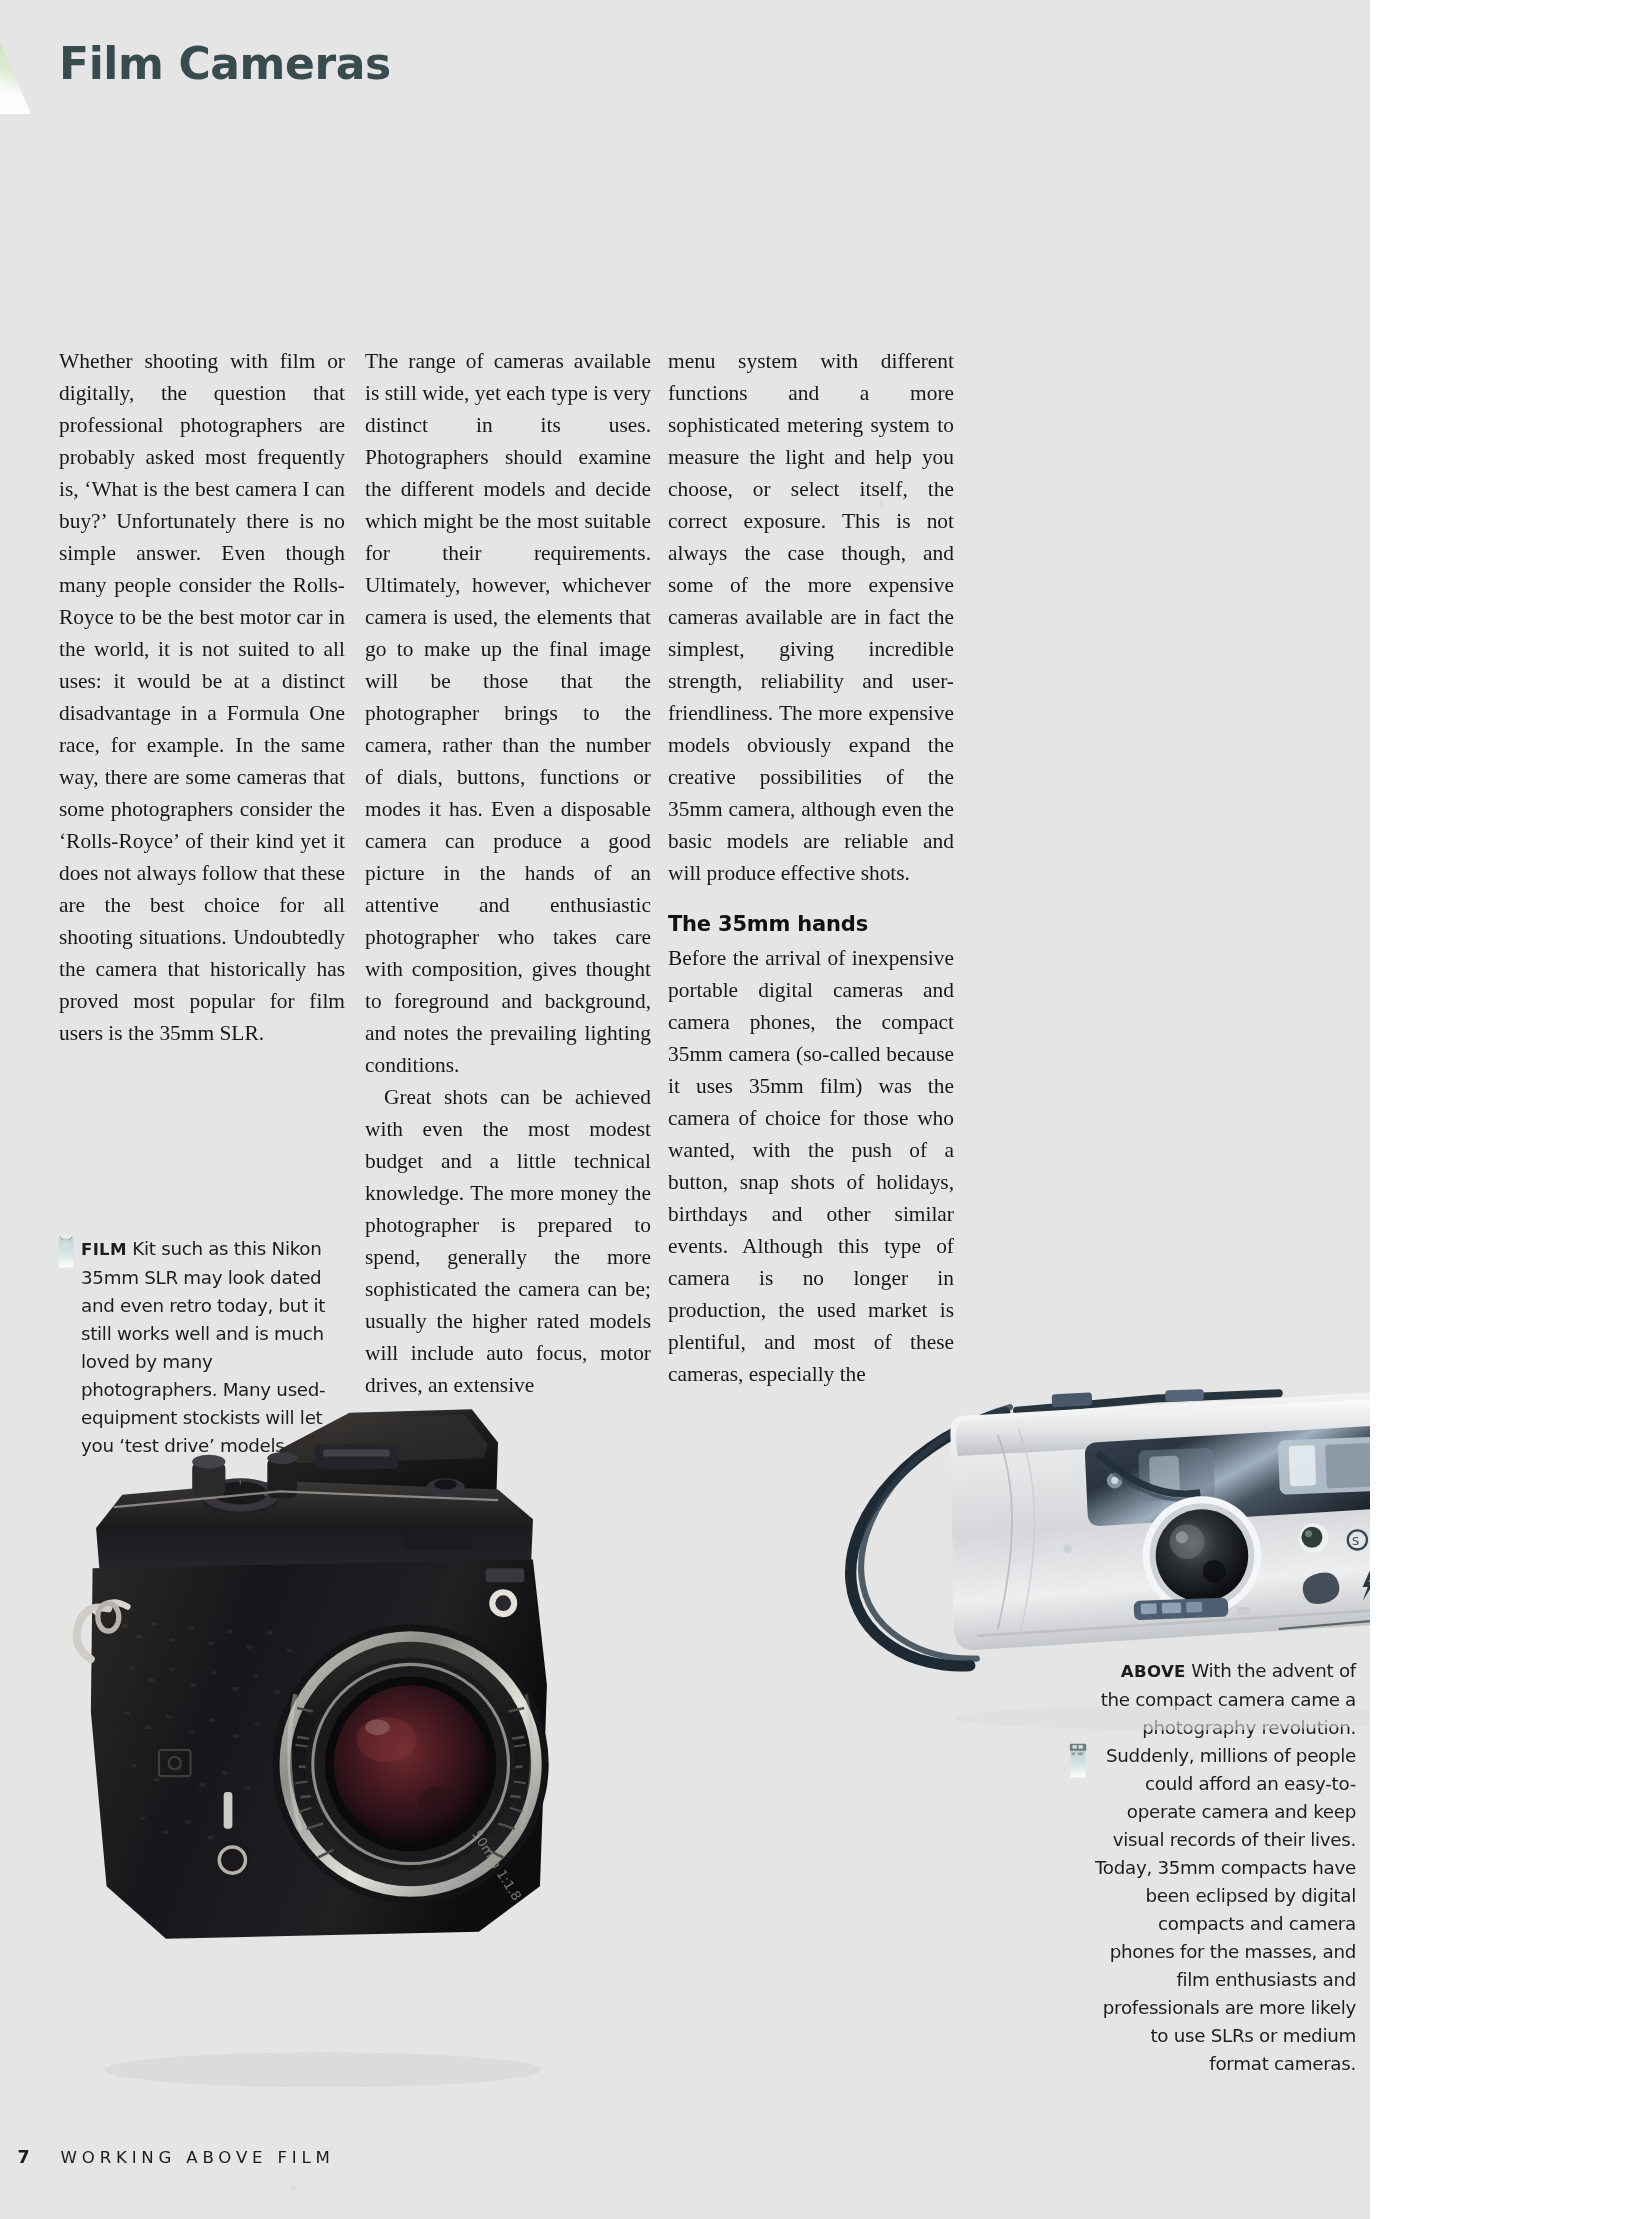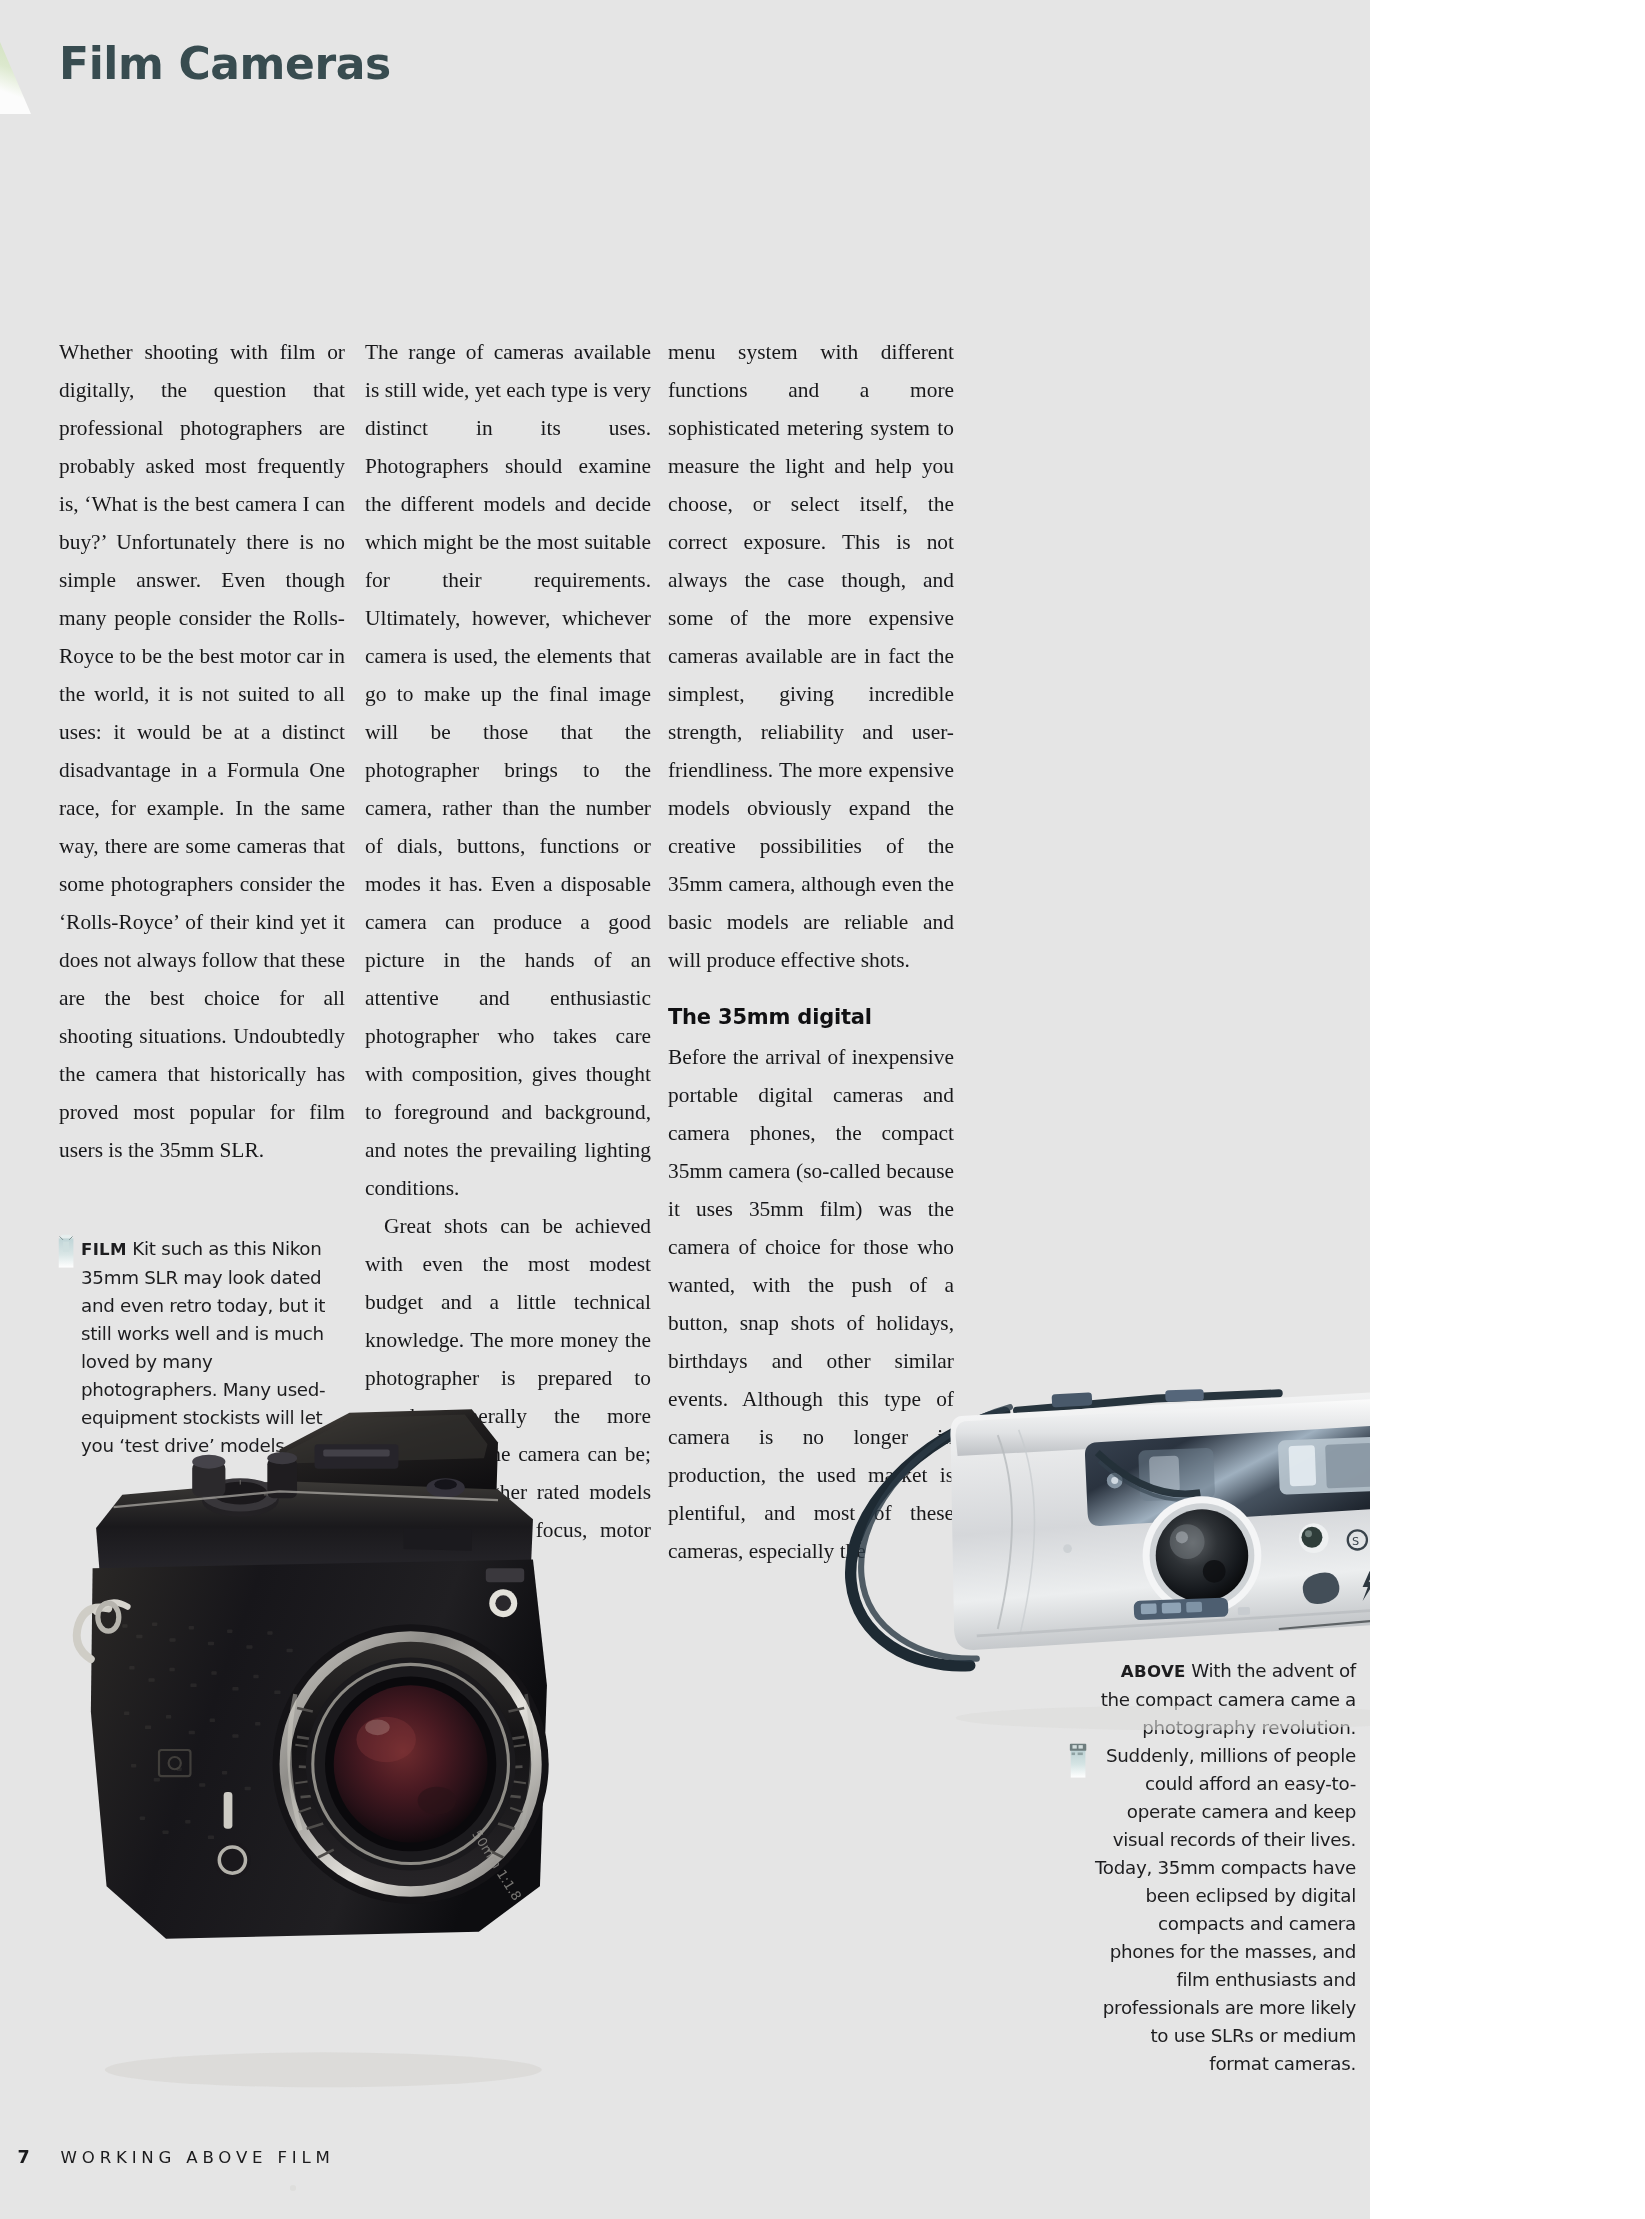--- a/index.html
+++ b/index.html
@@ -34,25 +34,25 @@
     font-family: "DejaVu Sans", sans-serif;
     font-weight: bold;
     font-size: 44px;
     letter-spacing: -0.4px;
     color: #384c50;
   }
 
   
   .col {
     position: absolute;
-    top: 333px;
+    top: 345px;
     width: 286px;
     font-family: "Liberation Serif", serif;
     font-size: 21.4px;
-    line-height: 38px;
+    line-height: 32px;
     color: #18181a;
     text-align: justify;
     -webkit-hyphens: none;
     hyphens: none;
   }
   .col p {
     margin: 0;
   }
   .col p.indent {
     text-indent: 19px;
@@ -166,21 +166,21 @@
     <p>Whether shooting with film or digitally, the question that professional photographers are probably asked most frequently is, ‘What is the best camera I can buy?’ Unfortunately there is no simple answer. Even though many people consider the Rolls-Royce to be the best motor car in the world, it is not suited to all uses: it would be at a distinct disadvantage in a Formula One race, for example. In the same way, there are some cameras that some photographers consider the ‘Rolls-Royce’ of their kind yet it does not always follow that these are the best choice for all shooting situations. Undoubtedly the camera that historically has proved most popular for film users is the 35mm SLR.</p>
   </div>
 
   <div class="col" id="col2">
     <p>The range of cameras available is still wide, yet each type is very distinct in its uses. Photographers should examine the different models and decide which might be the most suitable for their requirements. Ultimately, however, whichever camera is used, the elements that go to make up the final image will be those that the photographer brings to the camera, rather than the number of dials, buttons, functions or modes it has. Even a disposable camera can produce a good picture in the hands of an attentive and enthusiastic photographer who takes care with composition, gives thought to foreground and background, and notes the prevailing lighting conditions.</p>
     <p class="indent">Great shots can be achieved with even the most modest budget and a little technical knowledge. The more money the photographer is prepared to spend, generally the more sophisticated the camera can be; usually the higher rated models will include auto focus, motor drives, an extensive</p>
   </div>
 
   <div class="col" id="col3">
     <p>menu system with different functions and a more sophisticated metering system to measure the light and help you choose, or select itself, the correct exposure. This is not always the case though, and some of the more expensive cameras available are in fact the simplest, giving incredible strength, reliability and user-friendliness. The more expensive models obviously expand the creative possibilities of the 35mm camera, although even the basic models are reliable and will produce effective shots.</p>
-    <div class="subhead">The 35mm digital</div>
+    <div class="subhead">The 35mm hands</div>
     <p>Before the arrival of inexpensive portable digital cameras and camera phones, the compact 35mm camera (so-called because it uses 35mm film) was the camera of choice for those who wanted, with the push of a button, snap shots of holidays, birthdays and other similar events. Although this type of camera is no longer in production, the used market is plentiful, and most of these cameras, especially the</p>
   </div>
 
   <svg class="cap-marker" id="marker-below" viewBox="0 0 26 44">
     <defs>
       <linearGradient id="mg1" x1="0" y1="0" x2="0" y2="1">
         <stop offset="0%" stop-color="#bfd4d6"></stop>
         <stop offset="55%" stop-color="#d9e6e6"></stop>
         <stop offset="100%" stop-color="#ffffff"></stop>
       </linearGradient>

